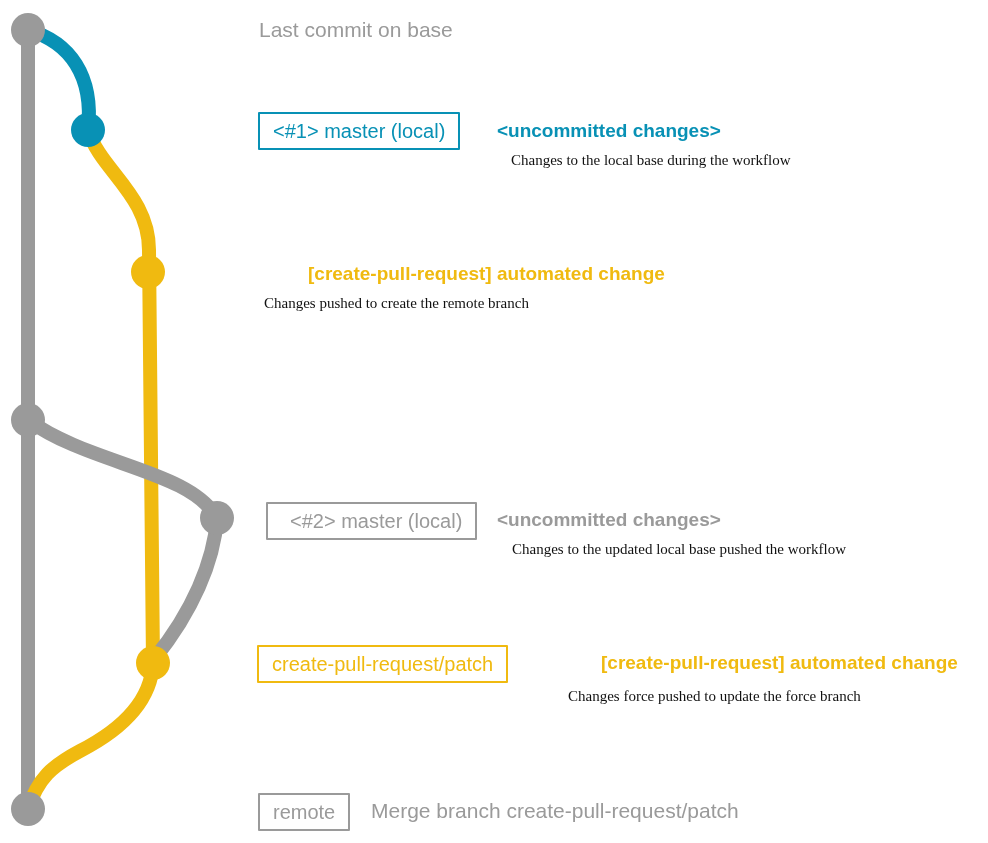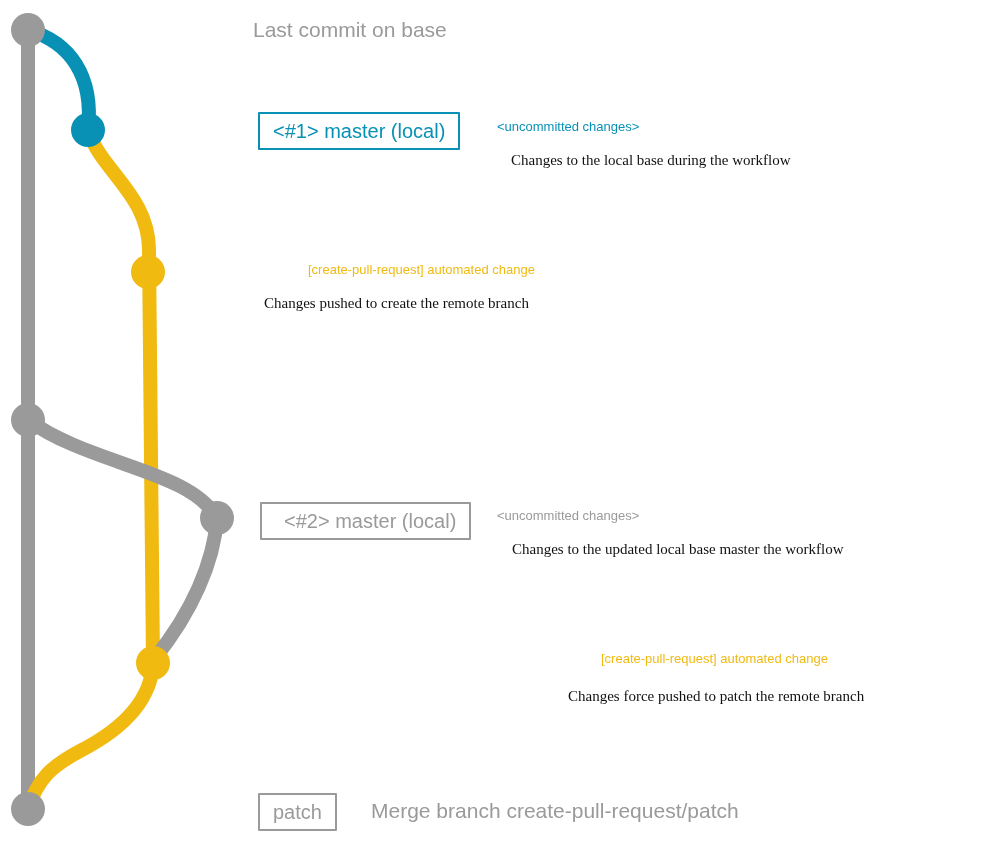--- a/index.html
+++ b/index.html
@@ -32,21 +32,22 @@
   .txt {
     position: absolute;
     white-space: nowrap;
     line-height: 1.15;
   }
   .note {
     font-size: 21px;
     color: var(--gray);
   }
   .msg {
-    font-size: 13px;
+    font-size: 19px;
+    font-weight: bold;
   }
   .msg.teal   { color: var(--teal); }
   .msg.yellow { color: var(--yellow); margin-left: 48px; }
   .msg.gray   { color: var(--gray); }
   .desc {
     font-family: Liberation Serif, serif;
     font-size: 15px;
     color: var(--text);
   }
   .badge {
@@ -85,33 +86,34 @@
 
     <circle cx="28" cy="30" r="17" fill="#9a9a9a"></circle>
     <circle cx="88" cy="130" r="17" fill="#0891b5"></circle>
     <circle cx="148" cy="272" r="17" fill="#f0ba10"></circle>
     <circle cx="28" cy="420" r="17" fill="#9a9a9a"></circle>
     <circle cx="217" cy="518" r="17" fill="#9a9a9a"></circle>
     <circle cx="153" cy="663" r="17" fill="#f0ba10"></circle>
     <circle cx="28" cy="809" r="17" fill="#9a9a9a"></circle>
   </svg>
 
-  <div class="txt note" style="left:253px; top:18px;text-align:right;">Last commit on base</div>
+  <div class="txt note" style="left:259px; top:18px;text-align:right;">Last commit on base</div>
 
   <div class="badge teal" style="left:258px; top:112px;">&lt;#1&gt; master (local)</div>
   <div class="txt msg teal" style="left:497px; top:120px;">&lt;uncommitted changes&gt;</div>
   <div class="txt desc" style="left:511px; top:152px;">Changes to the local base during the workflow</div>
 
   <div class="txt msg yellow" style="left:260px; top:263px;">[create-pull-request] automated change</div>
   <div class="txt desc" style="left:264px; top:295px;">Changes pushed to create the remote branch</div>
 
 
-  <div class="badge gray" style="left:260px; top:502px;padding-left:22px;">&lt;#2&gt; master (local)</div>
+  <div class="badge gray" style="left:266px; top:502px;padding-left:22px;">&lt;#2&gt; master (local)</div>
   <div class="txt msg gray" style="left:497px; top:509px;">&lt;uncommitted changes&gt;</div>
-  <div class="txt desc" style="left:512px; top:541px;">Changes to the updated local base master the workflow</div>
+  <div class="txt desc" style="left:512px; top:541px;">Changes to the updated local base pushed the workflow</div>
 
+  <div class="badge yellow" style="left:257px; top:645px;">create-pull-request/patch</div>
   <div class="txt msg yellow" style="left:553px; top:652px;">[create-pull-request] automated change</div>
-  <div class="txt desc" style="left:568px; top:688px;">Changes force pushed to patch the remote branch</div>
+  <div class="txt desc" style="left:568px; top:688px;">Changes force pushed to update the force branch</div>
 
-  <div class="badge gray" style="left:258px; top:793px;">patch</div>
+  <div class="badge gray" style="left:258px; top:793px;">remote</div>
   <div class="txt note" style="left:371px; top:799px;">Merge branch create-pull-request/patch</div>
 
 </div>
 
 </body></html>

